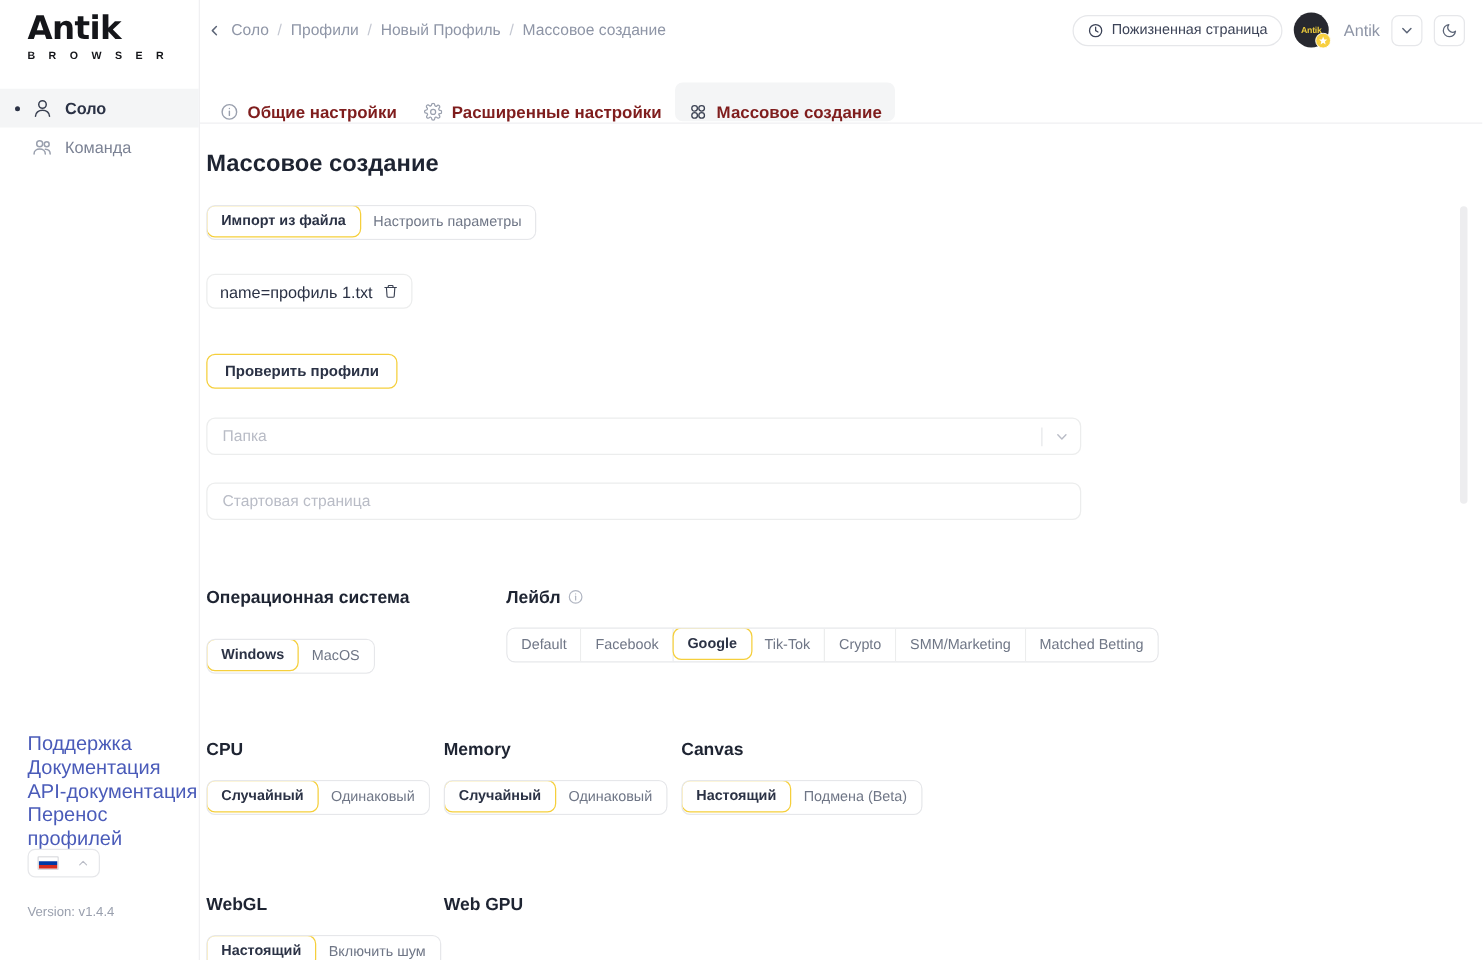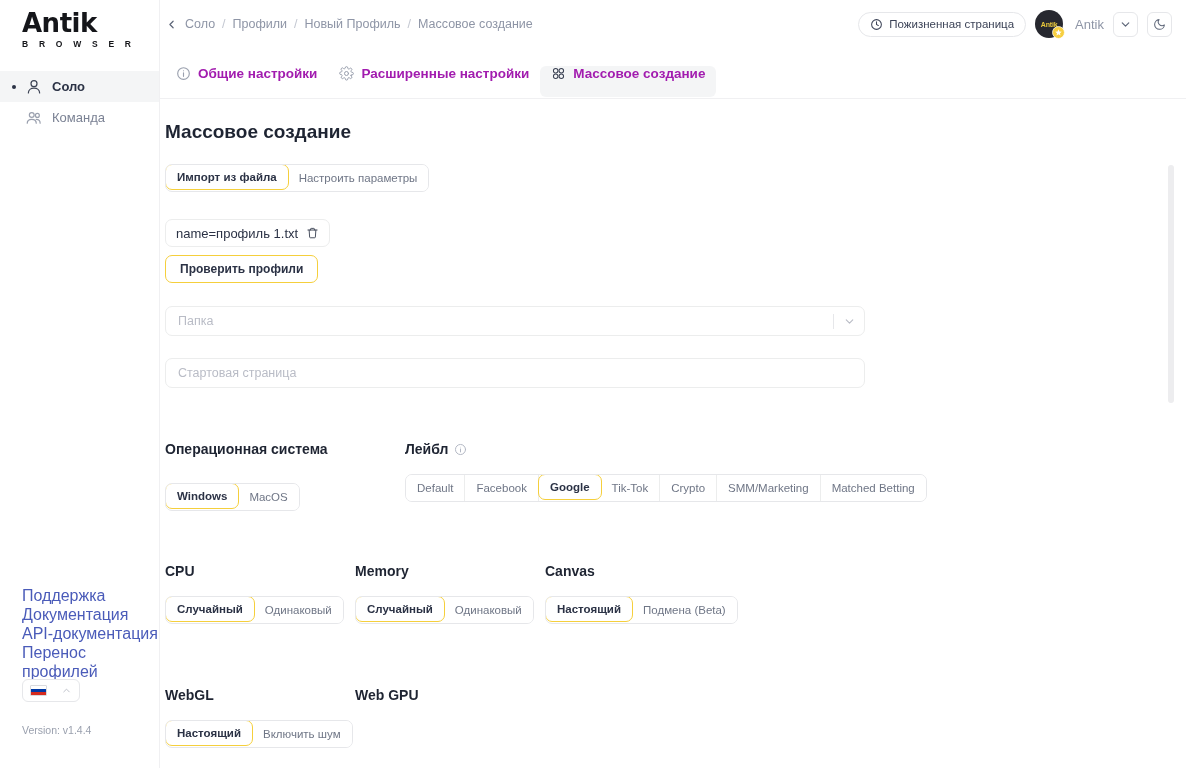--- a/index.html
+++ b/index.html
@@ -120,23 +120,23 @@
   }
   .sq-btn svg { width: 13px; height: 13px; }
 
   
   .tabs {
     position: absolute; left: 160px; top: 64px; width: 1026px; height: 35px;
     border-bottom: 1px solid #f0f0f2;
     display: flex; align-items: center; padding-left: 5px; gap: 0;
   }
   .tab {
-    display: flex; align-items: flex-start; gap: 7px;
+    display: flex; align-items: flex-end; gap: 7px;
     height: 31px; padding: 0 11px; border-radius: 6px;
-    font-size: 13.5px; font-weight: 700; color: #a21caf; cursor: pointer;
+    font-size: 13.5px; font-weight: 700; color: #7f1d1d; cursor: pointer;
     white-space: nowrap;
   }
   .tab.active { background: #f4f5f6; }
   .tab-icon { width: 15px; height: 15px; flex: 0 0 15px; color: #9aa0ae; }
 
   
   .content {
     position: absolute; left: 160px; top: 99px; width: 1026px; height: 669px;
     overflow: hidden; padding-left: 5px;
   }
@@ -165,21 +165,21 @@
   .file-chip {
     display: inline-flex; align-items: center; gap: 8px;
     border: 1px solid #eceded; border-radius: 7px;
     height: 28px; padding: 0 10px; margin-top: 27px;
     font-size: 13px; color: #2b3245; background: #fff;
   }
   .trash-icon { width: 13px; height: 14px; color: #4d5costat; cursor: pointer; }
 
   .btn-outline {
     display: inline-flex; align-items: center; justify-content: center;
-    height: 28px; padding: 0 14px; margin-top: 8px;
+    height: 28px; padding: 0 14px; margin-top: 36px;
     border: 1.6px solid #f5cf3c; border-radius: 7px;
     background: #fff; font-size: 12px; font-weight: 700; color: #2b3245;
     cursor: pointer;
   }
 
   .field {
     position: relative; width: 700px; height: 30px; margin-top: 23px;
     border: 1px solid #eceded; border-radius: 7px; background: #fff;
     display: flex; align-items: center;
   }

